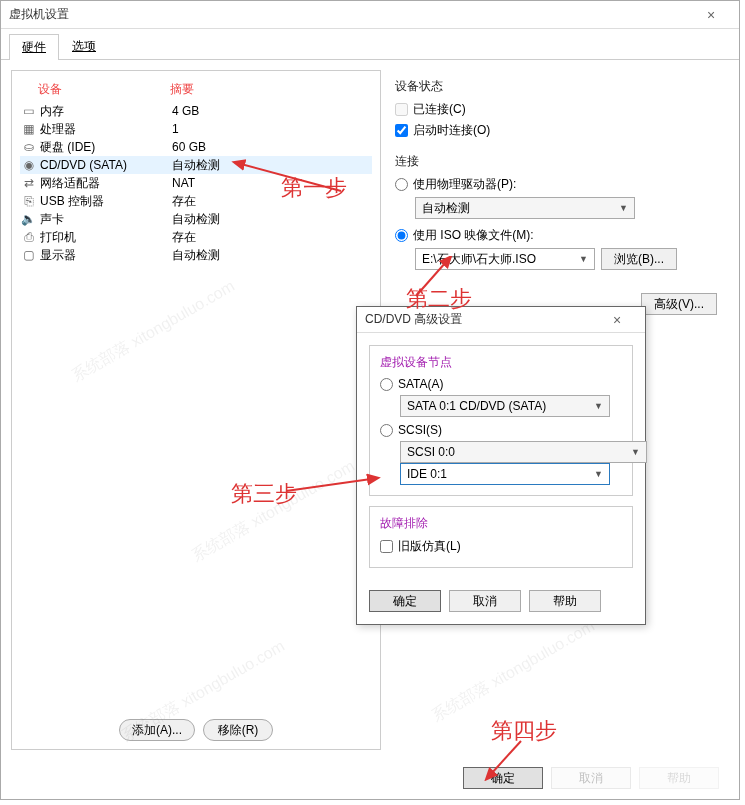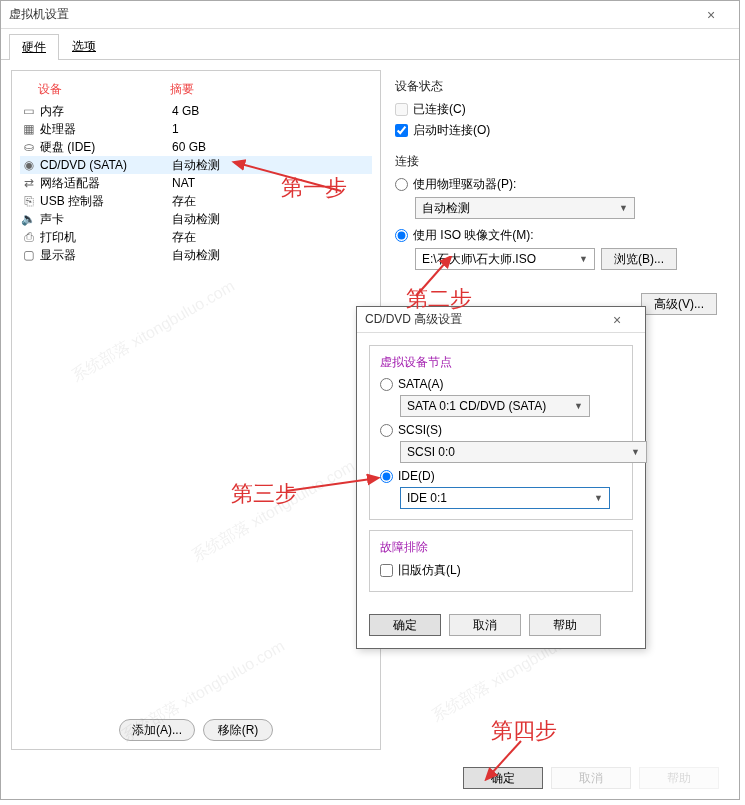--- a/index.html
+++ b/index.html
@@ -197,39 +197,35 @@
       <span class="close">×</span>
     </div>
     <div class="modal-body">
       <div class="fieldset">
         <div class="fieldset-title">虚拟设备节点</div>
         <label class="rad">
           <input type="radio" name="node" style="">
           <span>SATA(A)</span>
         </label>
         <div class="indent">
-          <div class="combo" style="width:190px">
+          <div class="combo" style="width:210px">
             <span>SATA 0:1   CD/DVD (SATA)</span>
             <span class="arrow">▼</span>
           </div>
         </div>
         <label class="rad" style="margin-top:6px">
           <input type="radio" name="node" style="">
           <span>SCSI(S)</span>
         </label>
         <div class="indent">
           <div class="combo" style="width:247px">
             <span>SCSI 0:0</span>
             <span class="arrow">▼</span>
           </div>
         </div>
-        <label class="rad" style="margin-top:6px">
-          <input type="radio" name="node" checked="" style="">
-          <span>IDE(D)</span>
-        </label>
         <div class="indent">
           <div class="combo enabled" style="width:210px;border-color:#2a7ac0">
             <span>IDE 0:1</span>
             <span class="arrow">▼</span>
           </div>
         </div>
       </div>
       <div class="fieldset" style="padding-bottom:8px">
         <div class="fieldset-title">故障排除</div>
         <label class="chk">

